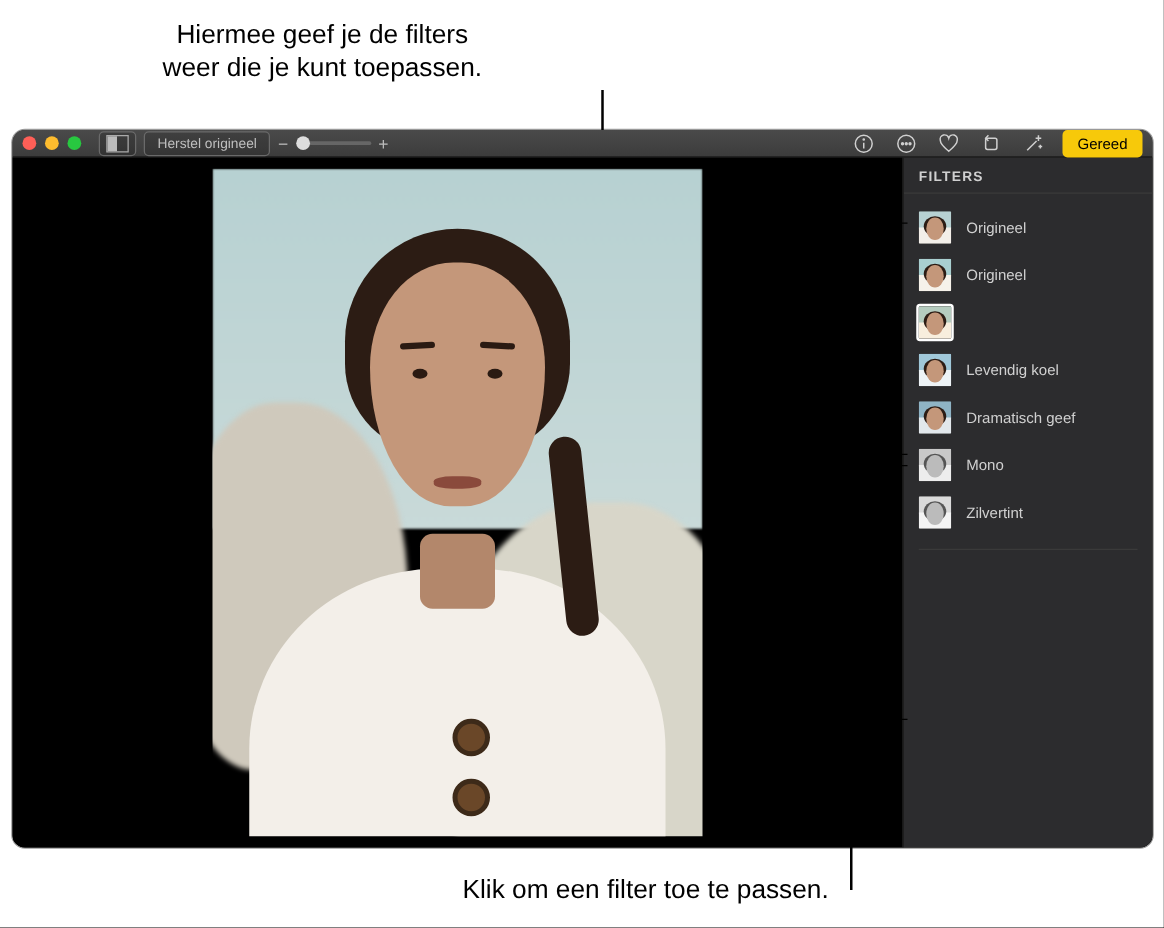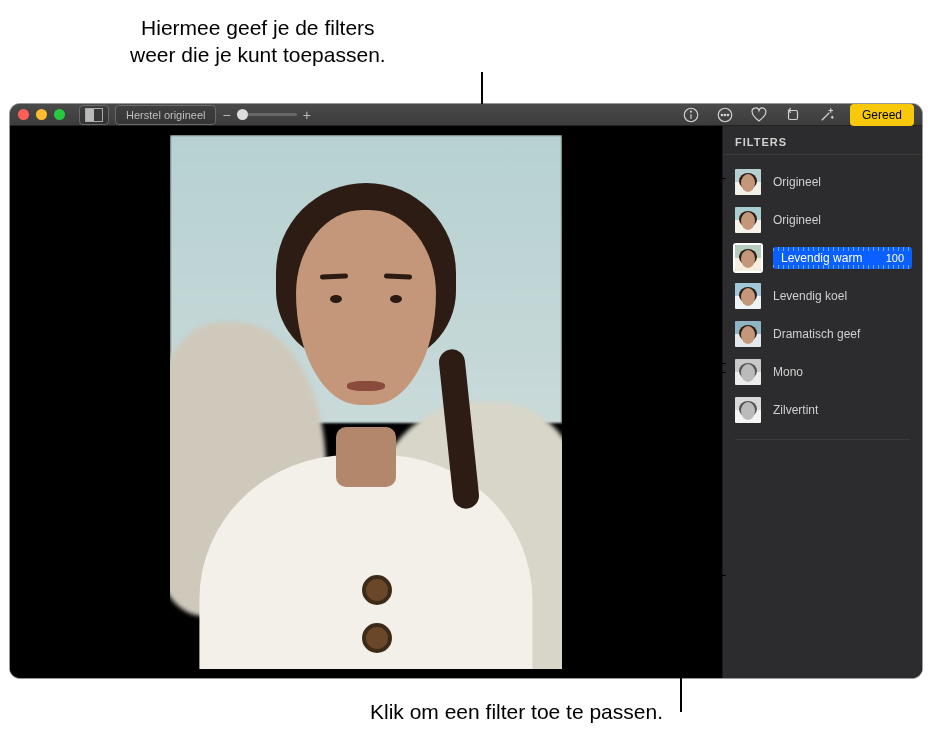--- a/index.html
+++ b/index.html
@@ -325,26 +325,20 @@
             </div>
             <span class="flabel">Origineel</span>
           </div>
           <div class="filter-item selected">
             <div class="thumb selected">
               <div class="tsky" style="background:#b5ccbf"></div>
               <div class="tshirt" style="background:#f8eedd"></div>
               <div class="thair"></div>
               <div class="thead"></div>
             </div>
-            <div class="flabel-wrap">
-              <div class="ruler"></div>
-              <span class="flabel">Levendig warm</span>
-              <span class="fval">100</span>
-              <div class="ruler2"></div>
-            </div>
           </div>
           <div class="filter-item">
             <div class="thumb">
               <div class="tsky" style="background:#a0c8d9"></div>
               <div class="tshirt" style="background:#eef3f6"></div>
               <div class="thair"></div>
               <div class="thead"></div>
             </div>
             <span class="flabel">Levendig koel</span>
           </div>

